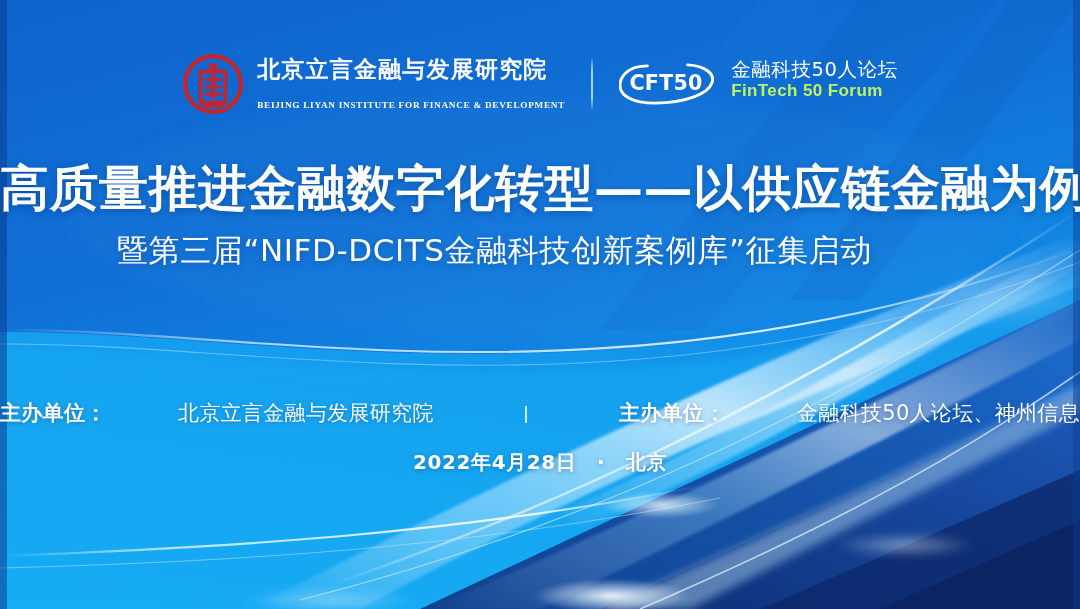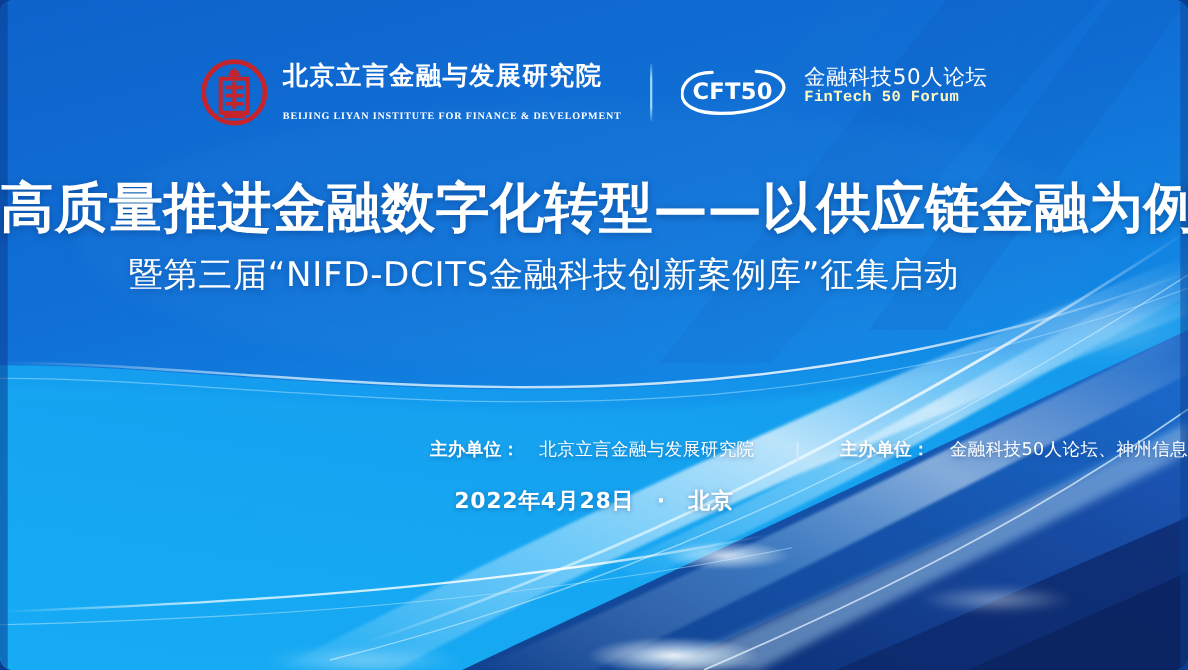--- a/index.html
+++ b/index.html
@@ -10,21 +10,20 @@
   body {
     font-family: "Liberation Sans", "DejaVu Sans", sans-serif;
   }
 
   #poster {
     position: relative;
     width: 1080px;
     height: 609px;
     overflow: hidden;
     background: #0f62c8;
-    border-radius: 12px;
   }
 
   
   .bg-svg {
     position: absolute;
     inset: 0;
     width: 1080px;
     height: 609px;
     display: block;
   }
@@ -113,24 +112,24 @@
     font-family: "DejaVu Sans", "Liberation Sans", sans-serif;
     font-size: 19.5px;
     font-weight: normal;
     color: #ffffff;
     letter-spacing: 0.6px;
     line-height: 1.18;
     white-space: nowrap;
   }
 
   .forum-en {
-    font-family: Liberation Mono, monospace;
-    font-size: 14px;
-    font-weight: bold;
-    color: #fef9c3;
+    font-family: Liberation Sans, sans-serif;
+    font-size: 17px;
+    font-weight: bold;
+    color: #bef264;
     letter-spacing: 0.4px;
     line-height: 1.18;
     white-space: nowrap;
   }
 
   
   .headline-block {
     position: absolute;
     top: 160px;
     left: 0;
@@ -167,27 +166,27 @@
     position: absolute;
     top: 399px;
     left: 0;
     width: 1080px;
     text-align: center;
     z-index: 20;
   }
 
   .credit-line {
     font-family: "DejaVu Sans", "Liberation Sans", sans-serif;
-    font-size: 16px;
+    font-size: 21px;
     color: #ffffff;
     letter-spacing: 0.3px;
     white-space: nowrap;
     display: flex;
     align-items: center;
-    justify-content: flex-end;
+    justify-content: space-between;
     gap: 16px;
     text-shadow: 0 1px 4px rgba(4,40,100,0.35);
   }
 
   .credit-label { font-weight: bold; }
   .credit-value { font-weight: normal; margin-left: 2px; }
 
   .credit-sep {
     display: inline-block;
     width: 2px;

